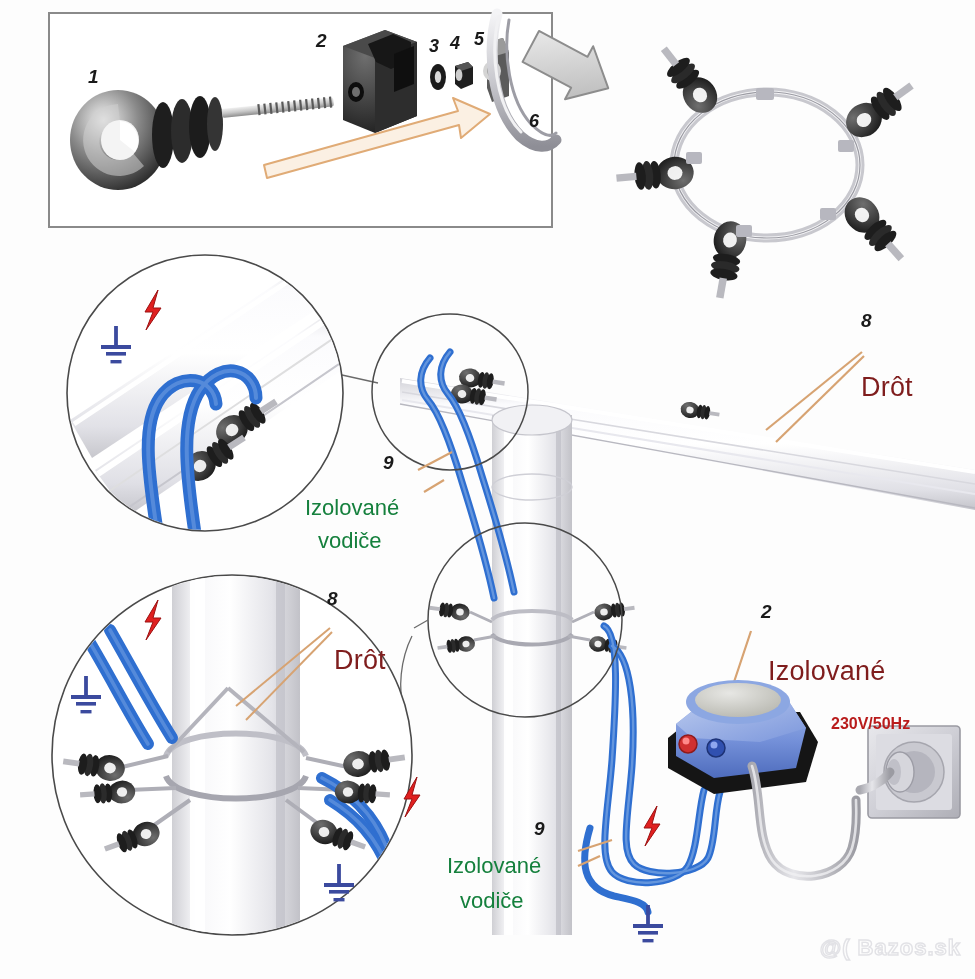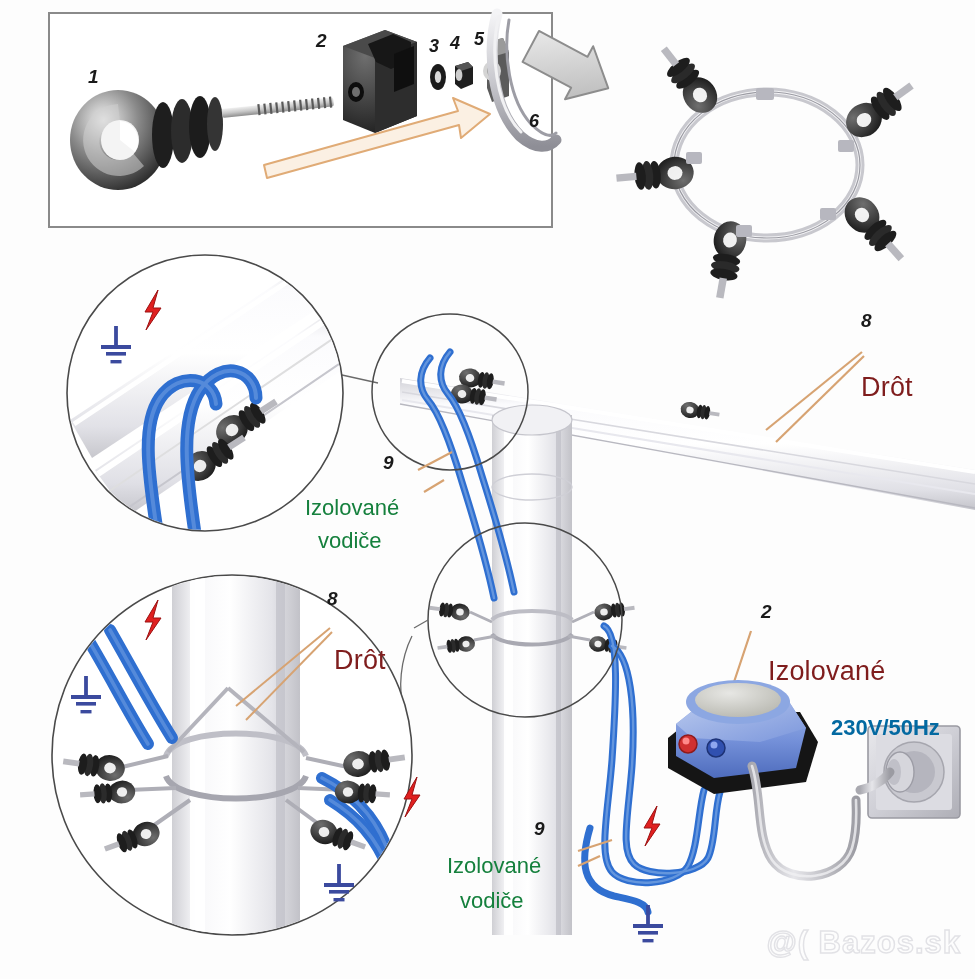--- a/index.html
+++ b/index.html
@@ -6,22 +6,22 @@
   html,body{margin:0;padding:0;background:#ffffff;}
   body{width:975px;height:979px;position:relative;overflow:hidden;
        font-family:"Liberation Sans", sans-serif;color:#111;}
   .stage{position:absolute;inset:0;width:975px;height:979px;background:#fdfdfd;}
   svg.layer{position:absolute;left:0;top:0;width:975px;height:979px;}
   .lbl{position:absolute;white-space:nowrap;font-family:"Liberation Sans",sans-serif;}
   .callout-num{font-style:italic;font-weight:bold;font-size:19px;color:#1a1a1a;}
   .callout-num.sm{font-size:18px;}
   .txt-main{font-size:27px;color:#7f1d1d;letter-spacing:.2px;margin-top:20px;}
   .txt-two{font-size:22px;color:#15803d;line-height:1.15;}
-  .txt-volt{font-size:22px;font-weight:bold;color:#0369a1;}
-  .wm{position:absolute;right:14px;bottom:18px;font-size:31px;font-weight:bold;
+  .txt-volt{font-size:16px;font-weight:bold;color:#b91c1c;}
+  .wm{position:absolute;right:14px;bottom:18px;font-size:22px;font-weight:bold;
       color:transparent;-webkit-text-stroke:1.4px #e2e2e6;letter-spacing:1px;
       font-family:"Liberation Sans",sans-serif;}
   .frame{position:absolute;left:48px;top:12px;width:505px;height:216px;
          border:2px solid #8a8a8a;background:#ffffff;box-sizing:border-box;}
 </style>
 </head>
 <body>
 
 <div class="stage">
 

